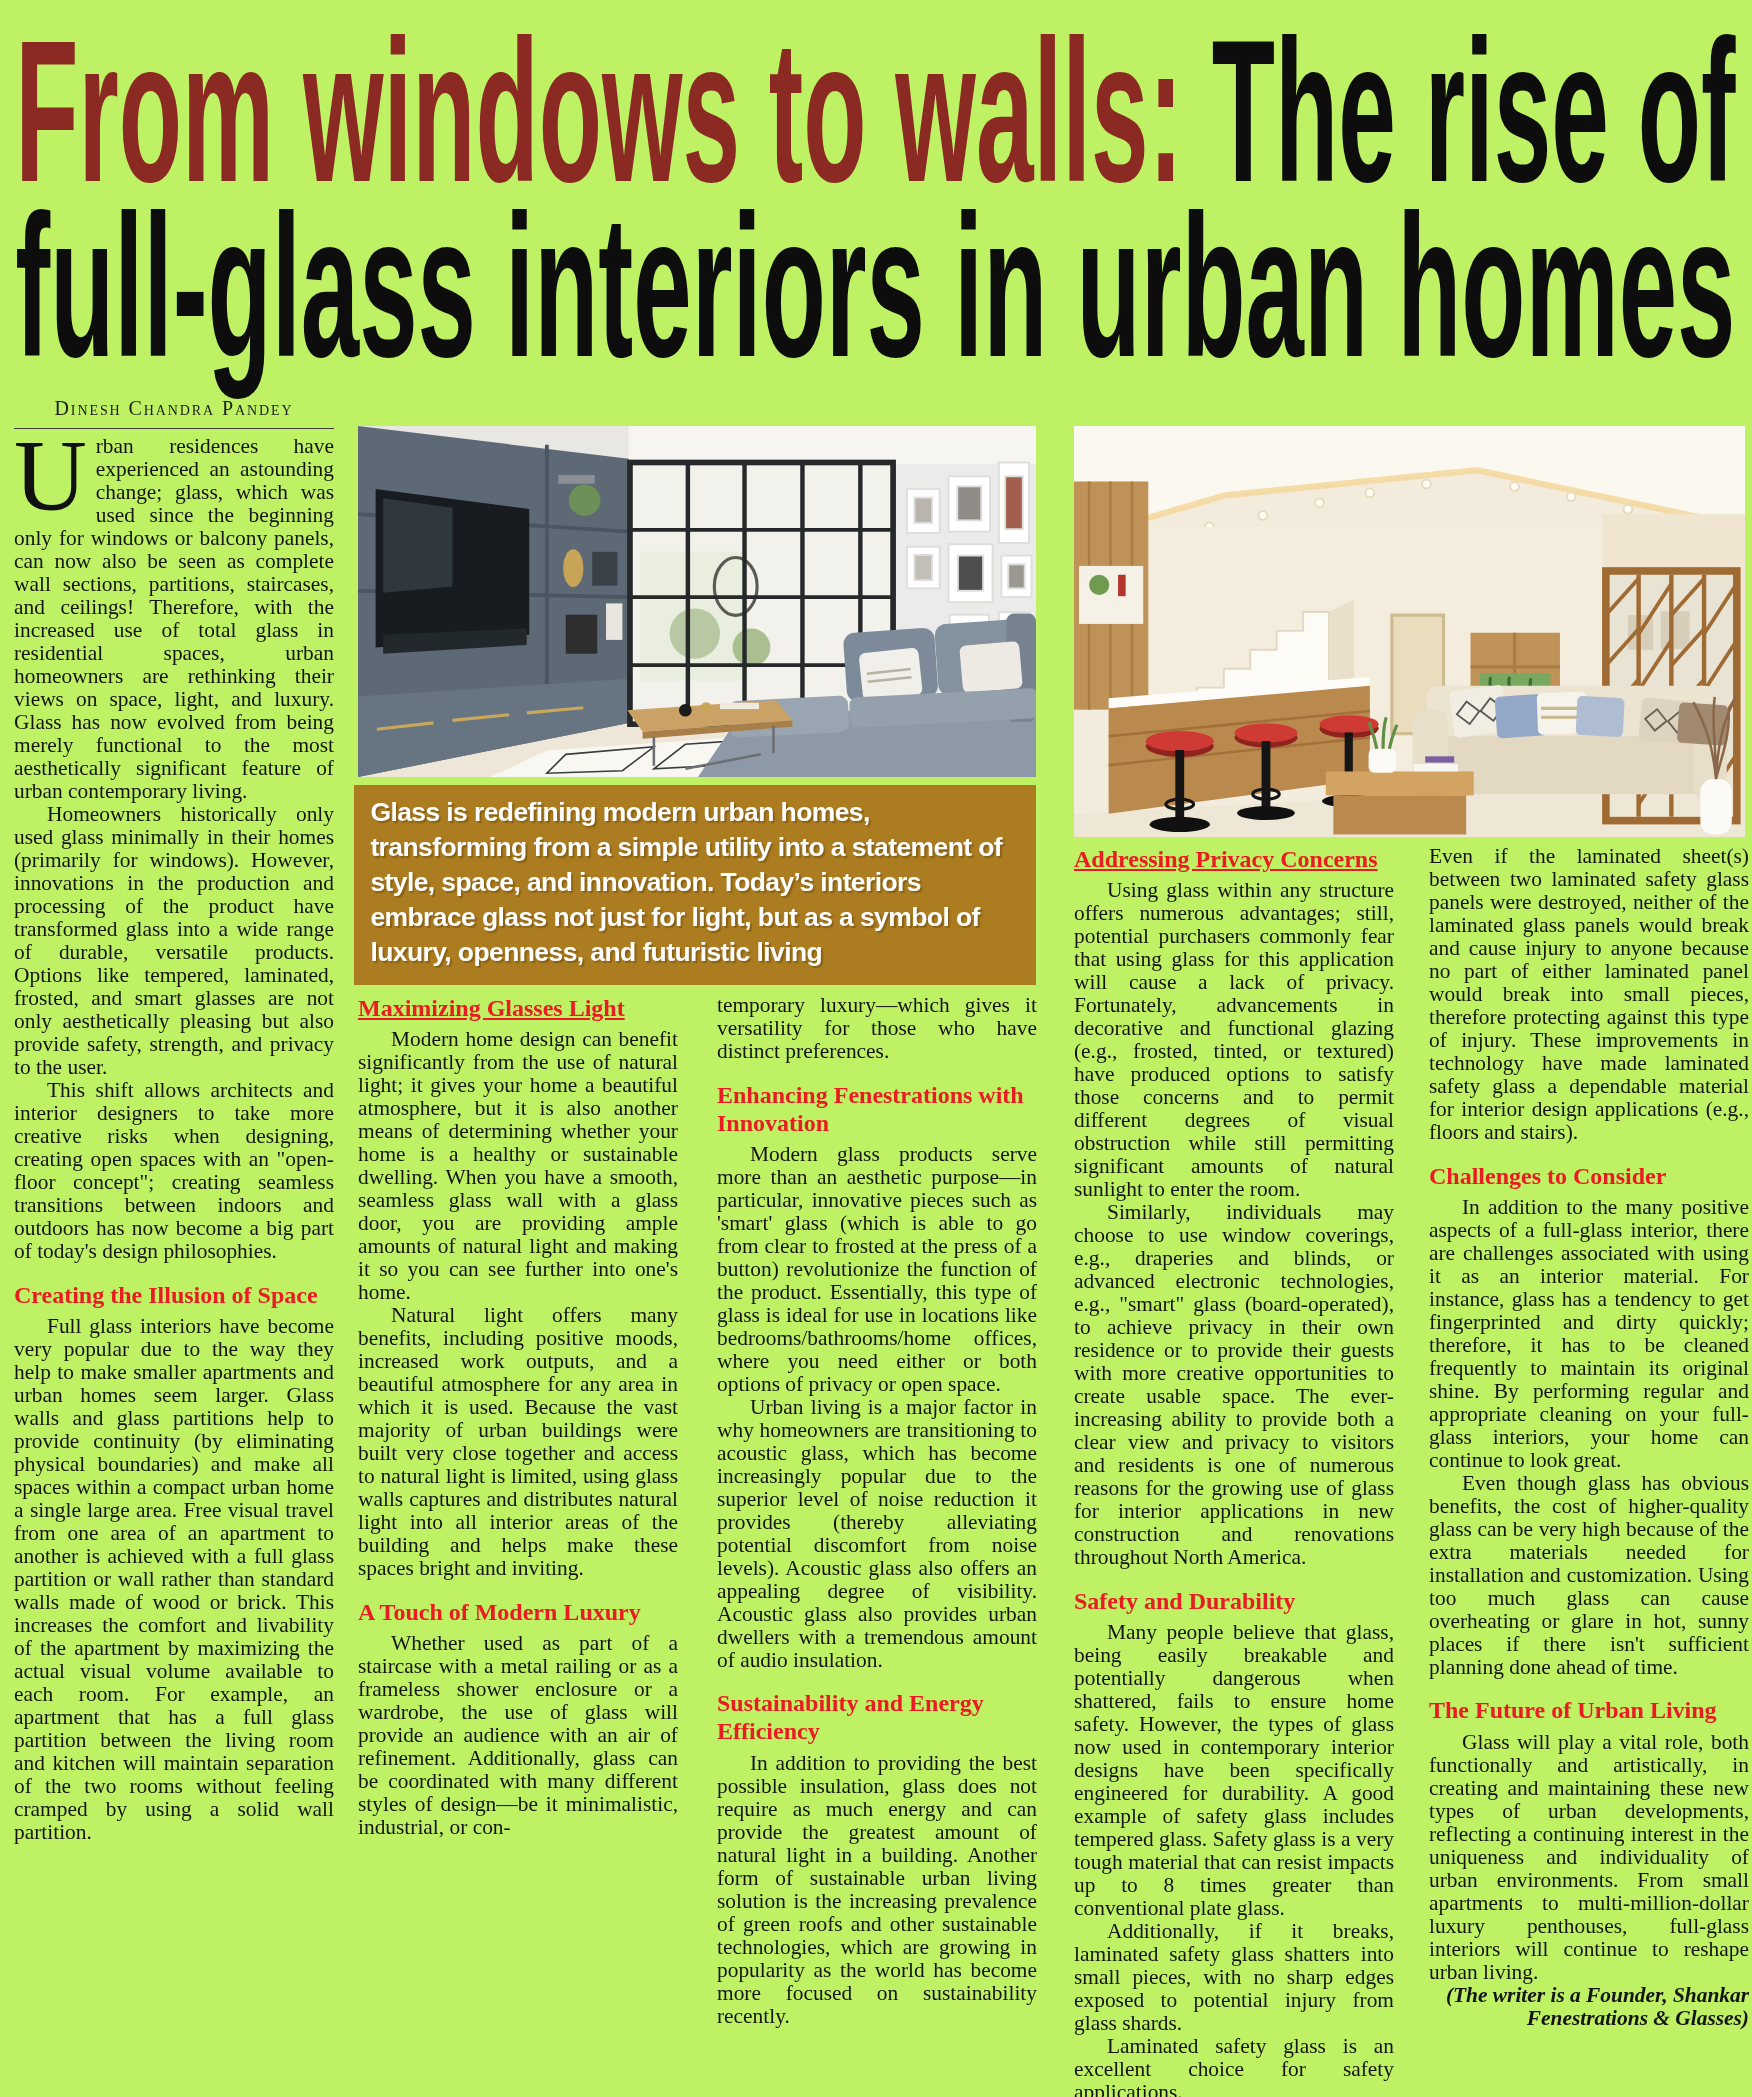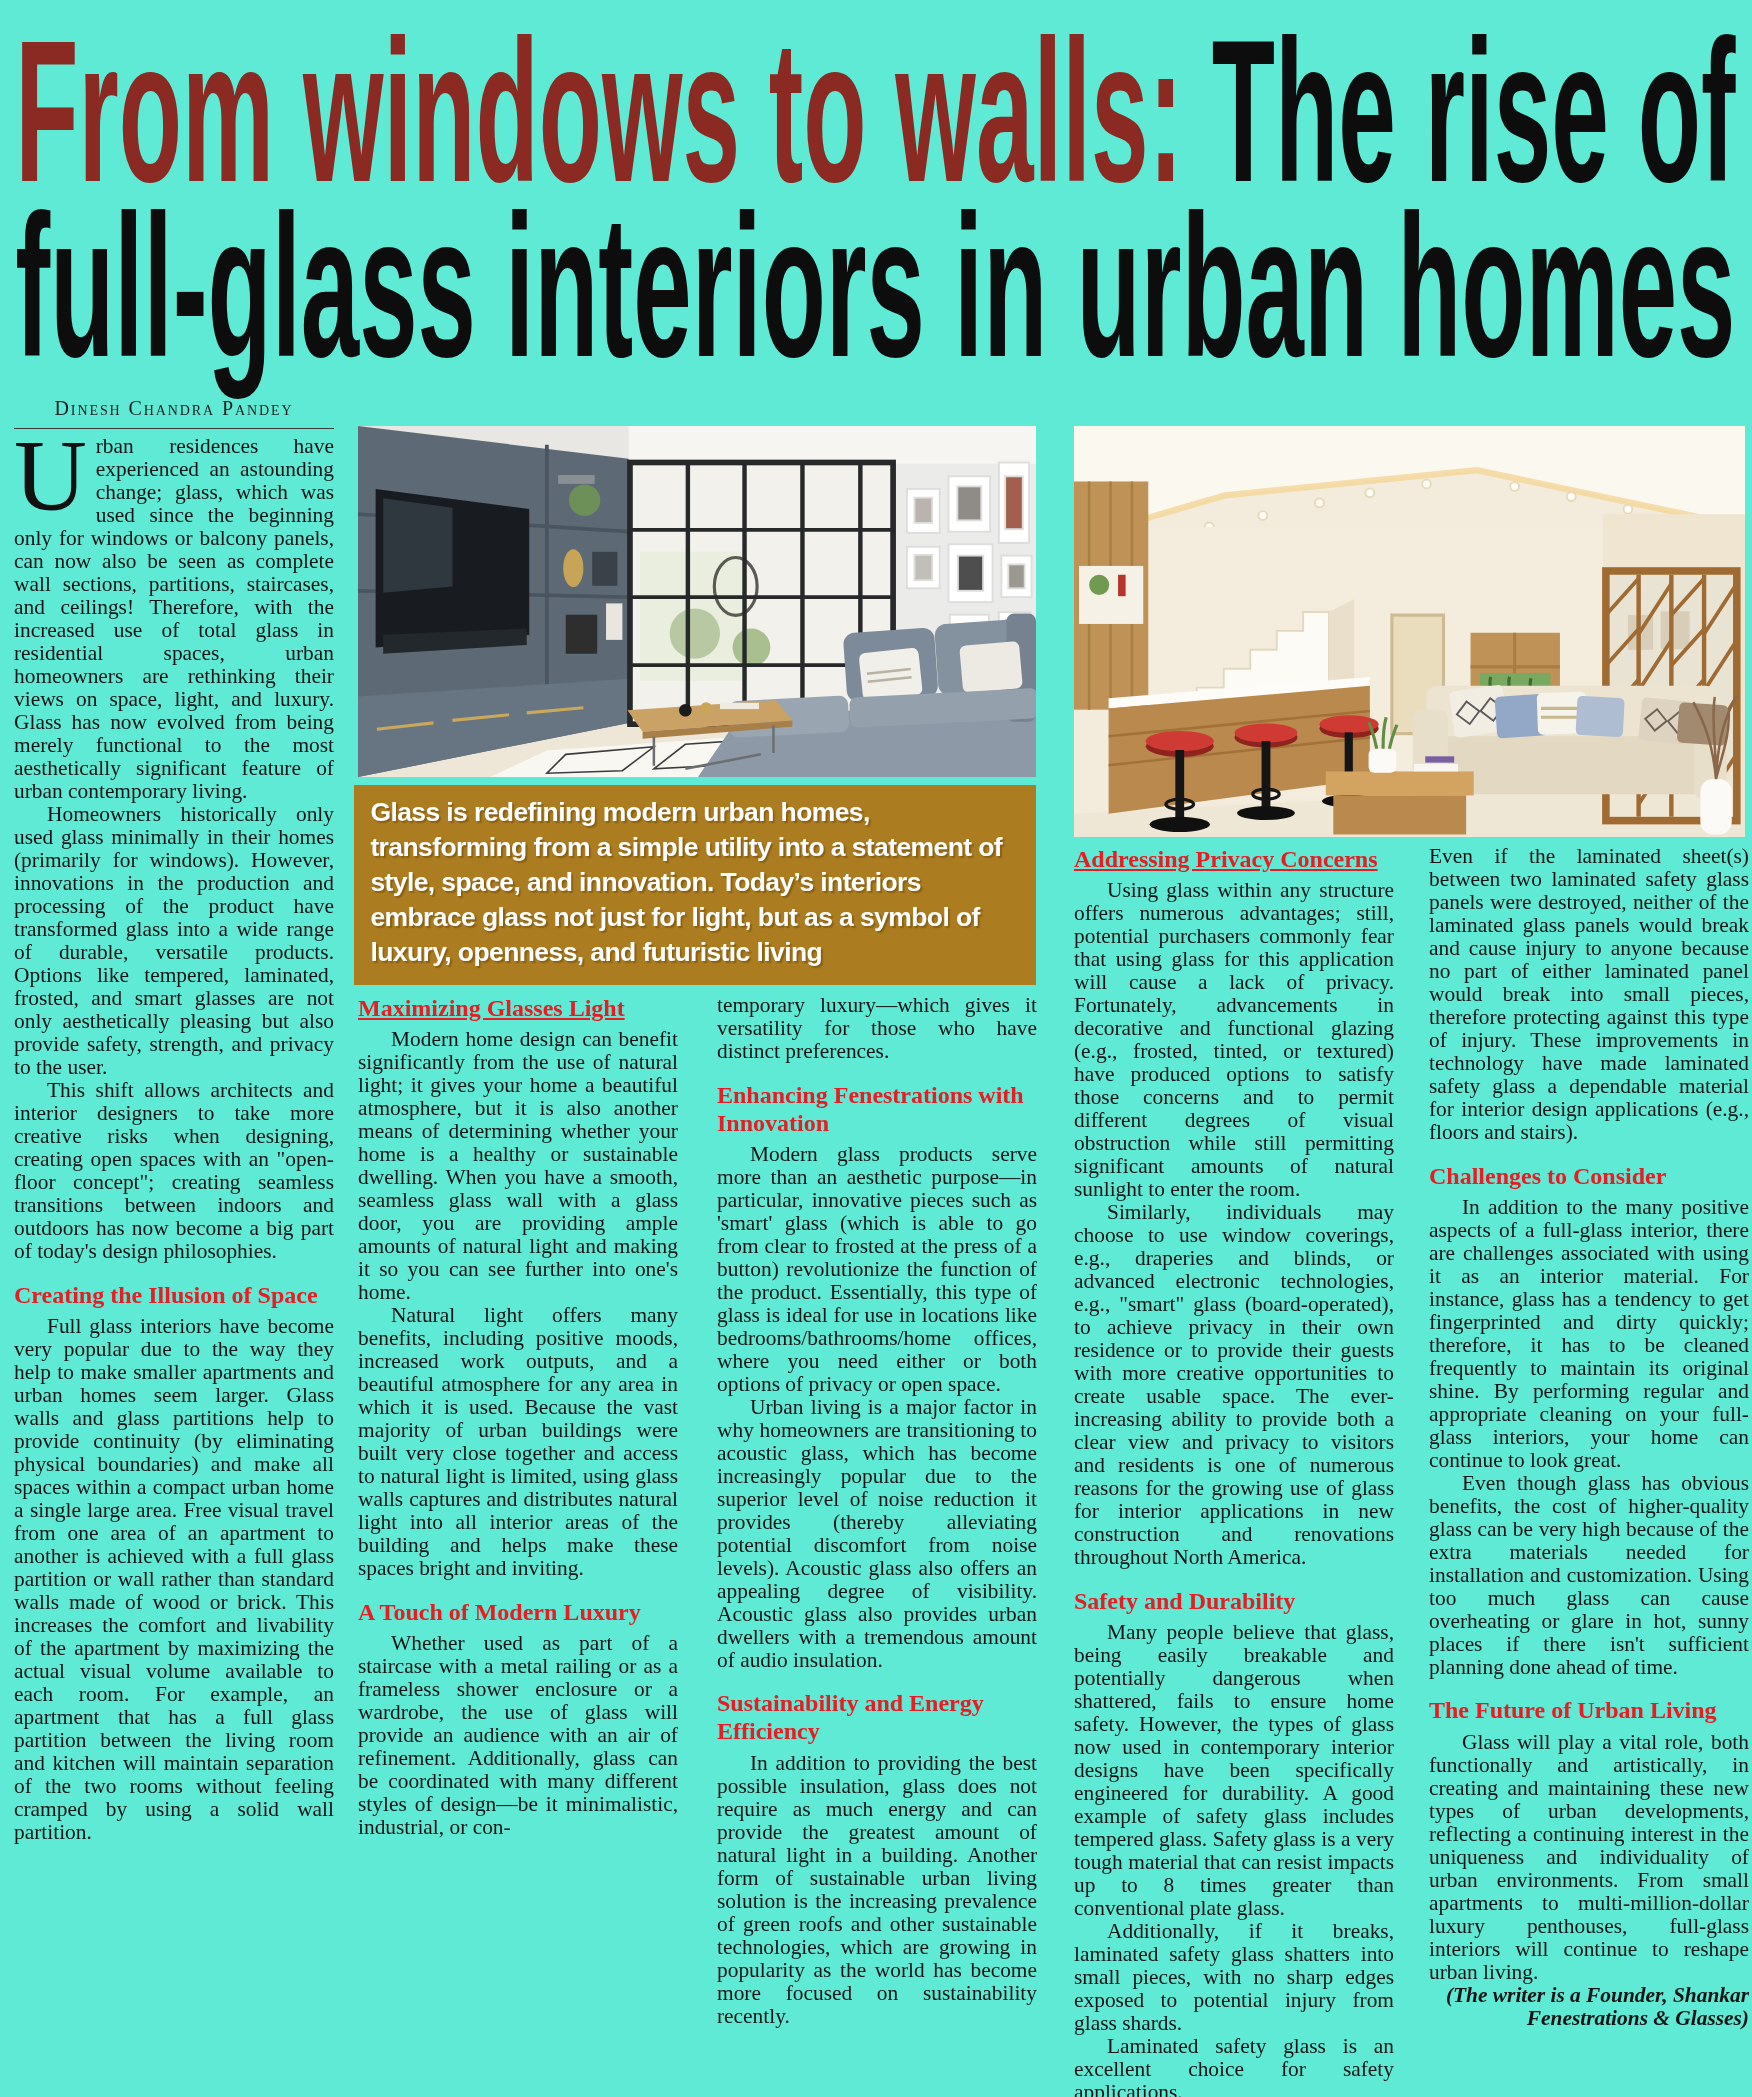--- a/index.html
+++ b/index.html
@@ -1,16 +1,16 @@
 <!DOCTYPE html>
 <html lang="en" style="font-size:10px"><head>
 <meta charset="utf-8">
 <style>
   html,body{margin:0;padding:0;background:#ffffff;}
-  #page{position:relative;width:1752px;height:2097px;background:#5eead4;overflow:hidden;
+  #page{position:relative;width:1752px;height:2097px;background:#bef264;overflow:hidden;
         font-family:"Liberation Serif","DejaVu Serif",serif;color:#141414;}
   svg{display:block;}
 
   
   #headline{position:absolute;left:0;top:0;}
 
   
   #byline-wrap{position:absolute;left:14px;top:397px;width:320px;text-align:center;
     font-variant:small-caps;letter-spacing:1.9px;font-size:20px;line-height:23px;color:#1d1d1d;
     padding-bottom:7.6px;border-bottom:1.3px solid #3a3a3a;}

